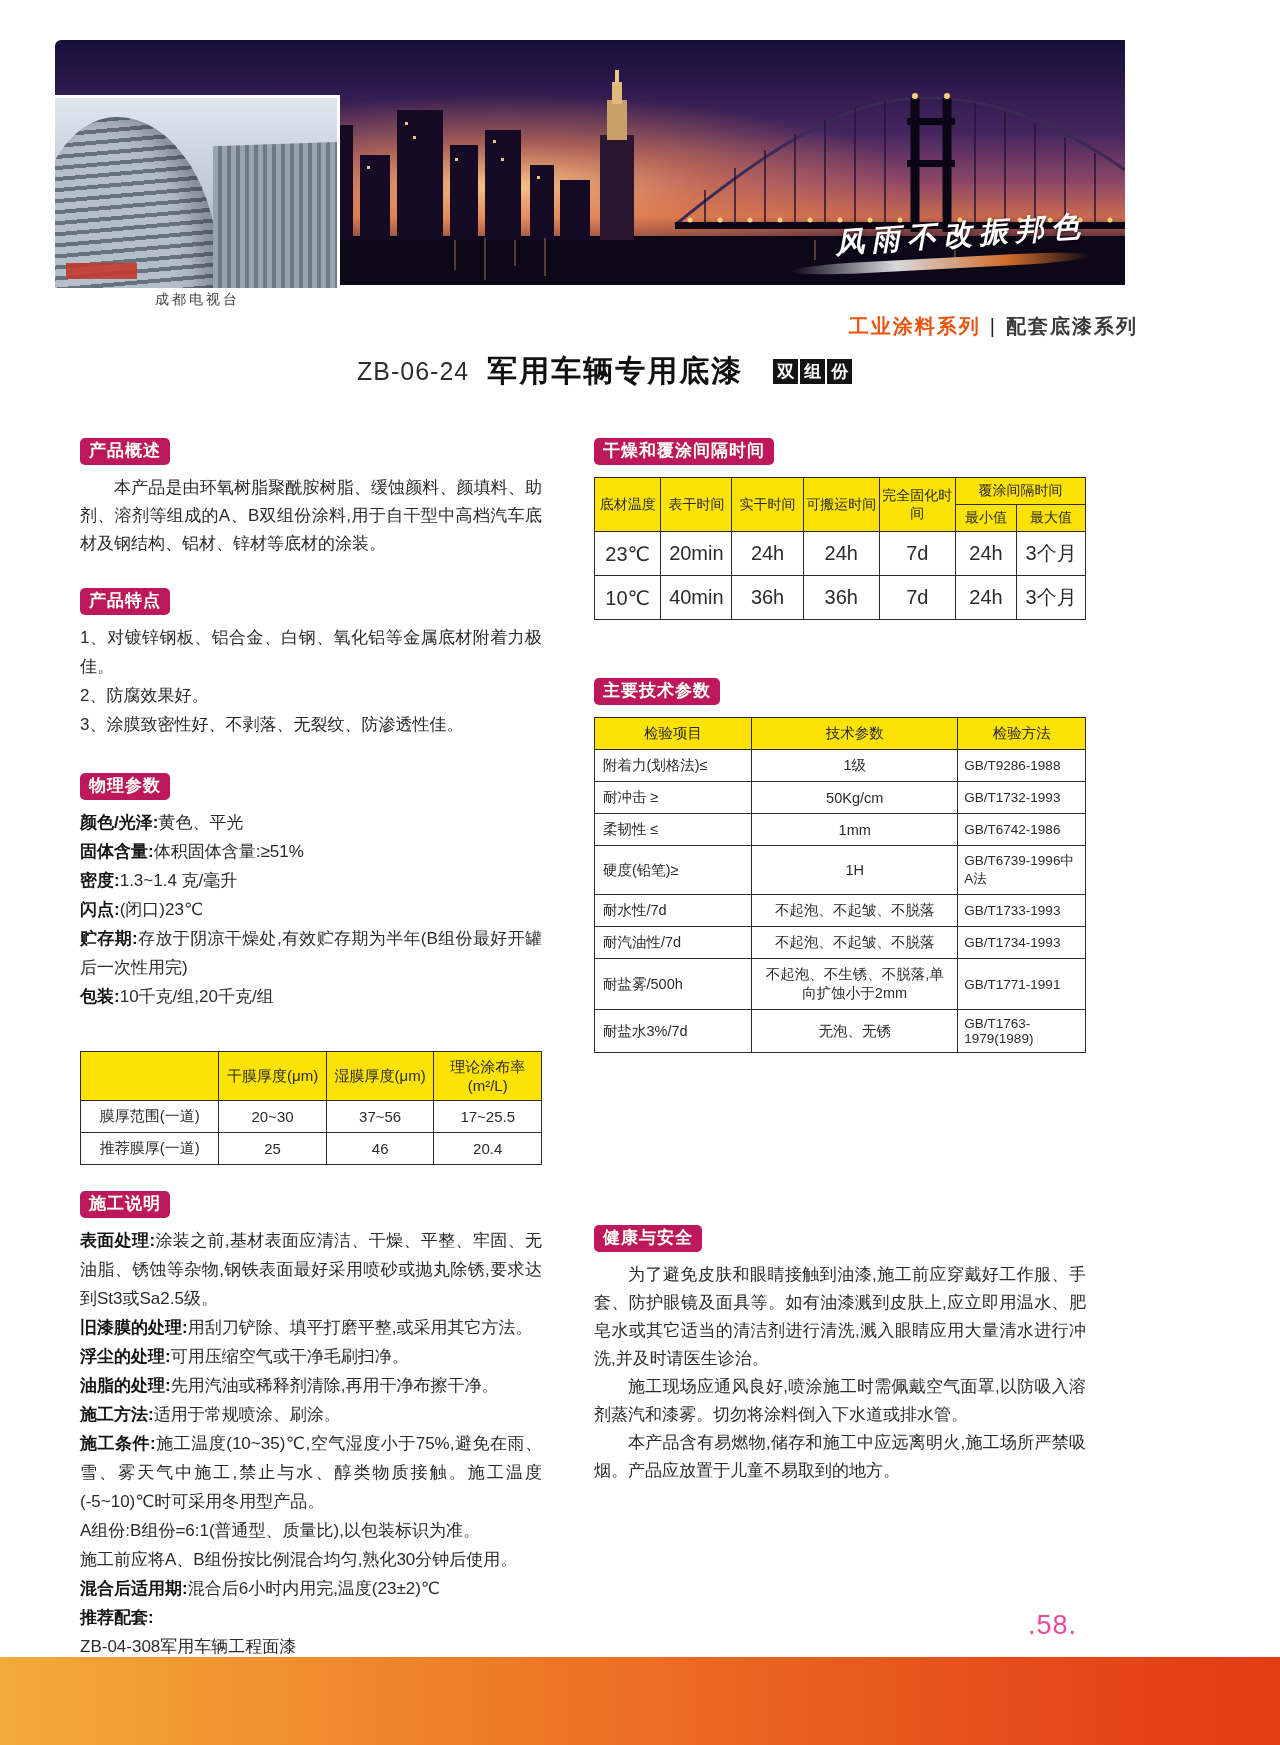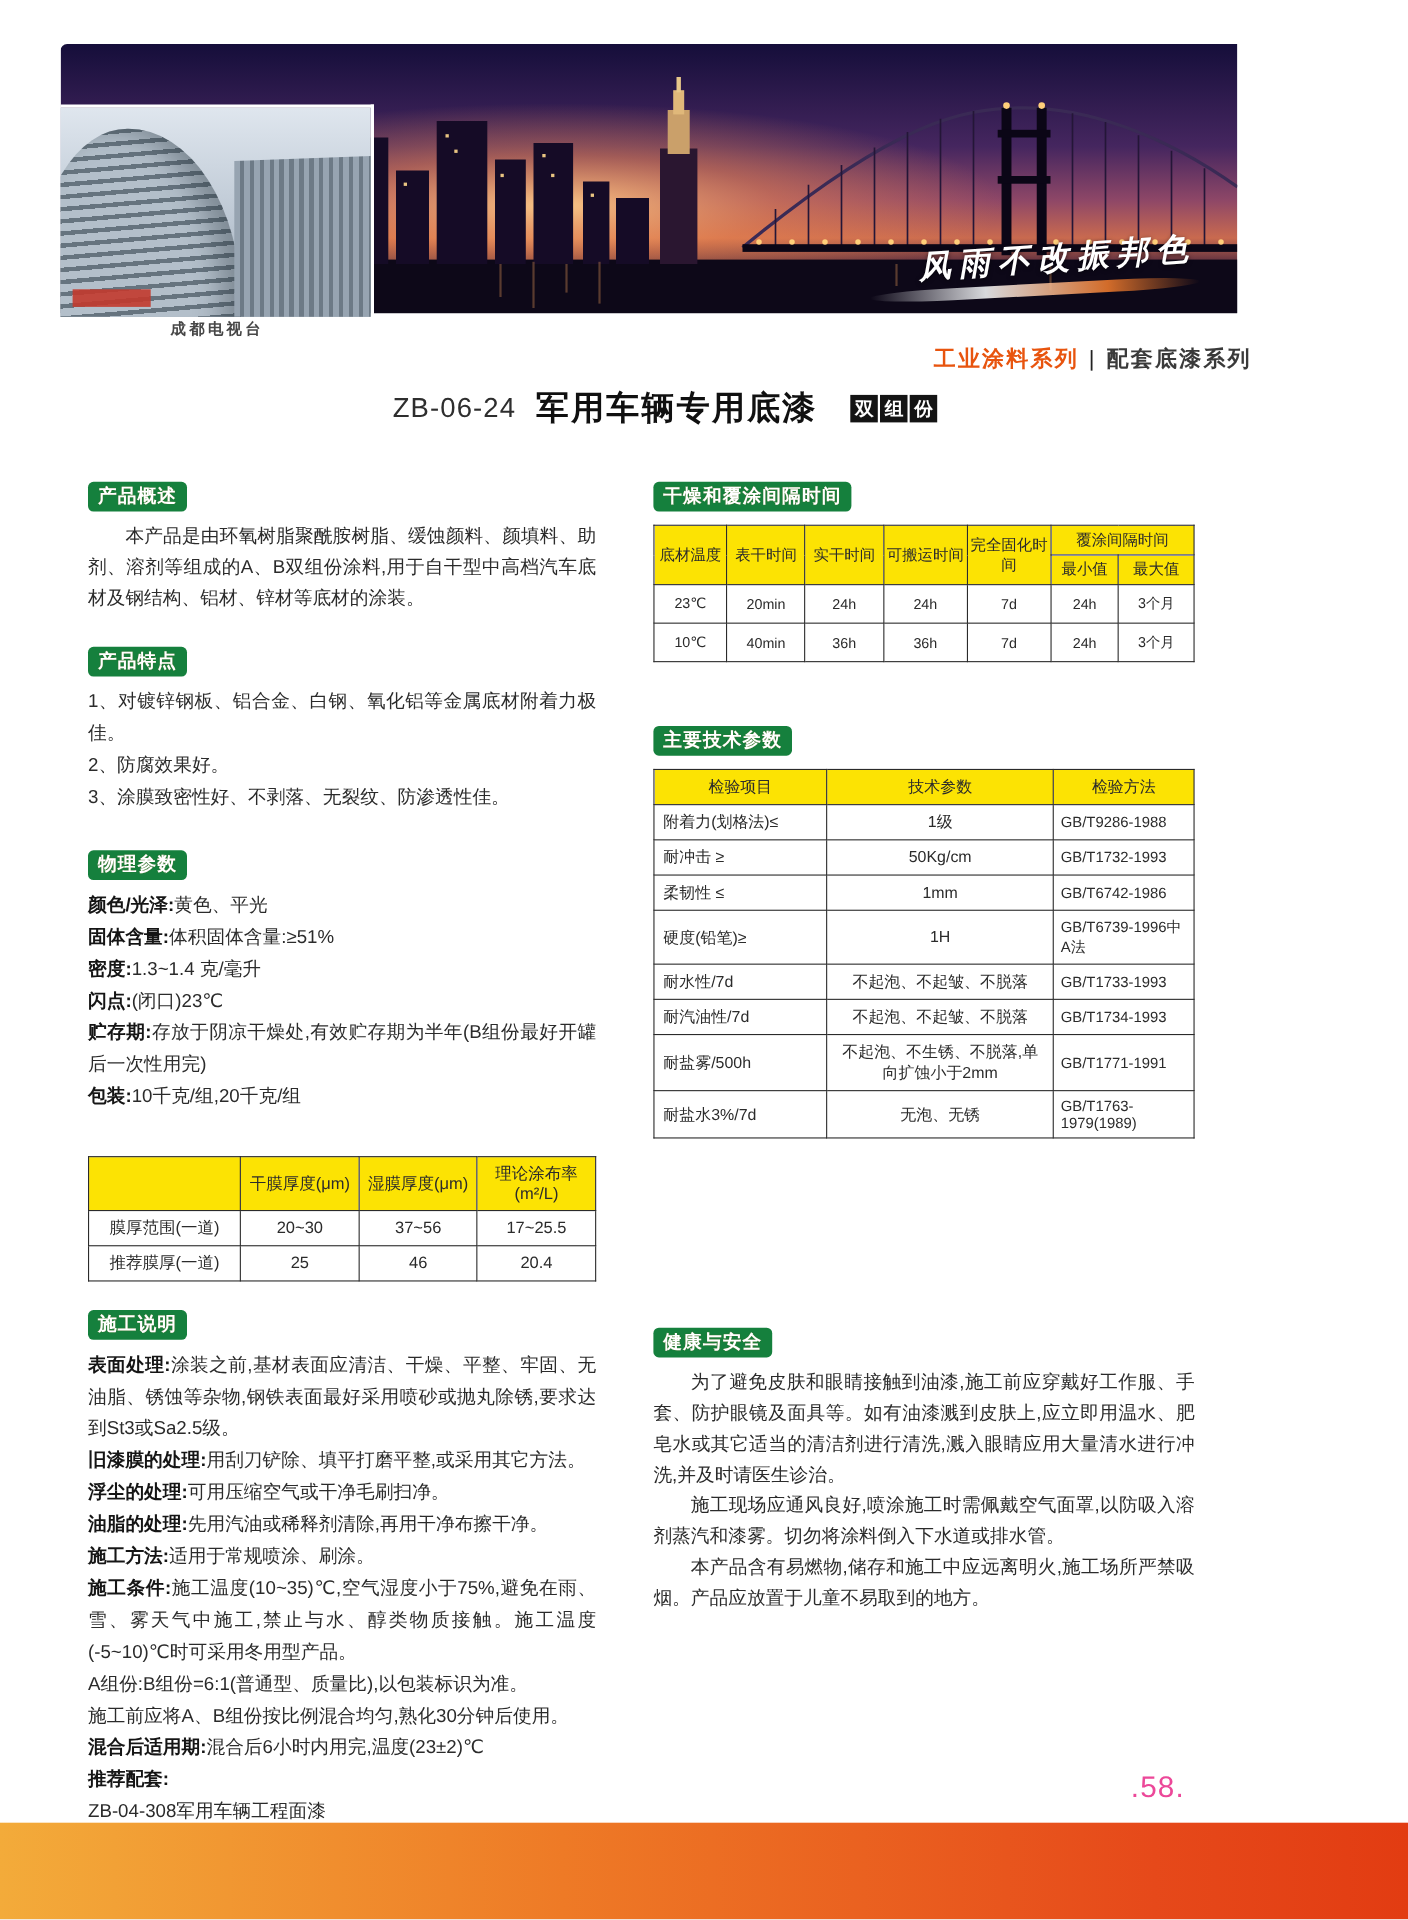--- a/index.html
+++ b/index.html
@@ -34,21 +34,21 @@
     box-shadow:inset -18px 0 24px rgba(30,40,50,.35);
   }
   .slab {
     position:absolute; right:-2%; bottom:-6%; width:46%; height:82%;
     background:repeating-linear-gradient(90deg,#97a4b1 0 5px,#6d7a86 5px 9px);
     transform:skewY(-2deg);
   }
   .sign { position:absolute; left:4%; bottom:5%; width:25%; height:8%; background:#c23a2e; opacity:.9; }
   .caption {
     position:absolute; left:55px; top:291px; width:285px; text-align:center;
-    font-size:14px; font-weight:bold; color:#474747; letter-spacing:3px;
+    font-size:14px; font-weight:normal; color:#474747; letter-spacing:3px;
   }
   .series { position:absolute; top:313px; right:142px; font-size:20px; font-weight:bold; letter-spacing:2px; white-space:nowrap; }
   .series .s1 { color:#e8540e; }
   .series .sdiv { color:#222; margin:0 9px; font-weight:normal; }
   .series .s2 { color:#3a3a3a; }
 
   
   .title { position:absolute; left:347px; top:351px; display:flex; align-items:center;margin-left:10px; }
   .title .code { font-size:25px; color:#2e2e2e; letter-spacing:1px; }
   .title .name { font-size:30px; font-weight:bold; color:#101010; margin-left:18px; letter-spacing:2px; white-space:nowrap; }
@@ -57,21 +57,21 @@
     background:#141414; color:#fff; font-size:17px; font-weight:bold;
     width:25px; height:25px; display:flex; align-items:center; justify-content:center;
   }
 
   
   .col { position:absolute; top:430px; }
   .col.left  { left:80px;  width:462px; }
   .col.right { left:594px; width:492px; }
 
   .badge {
-    display:inline-block; background:#15803d; color:#fff; font-weight:bold;
+    display:inline-block; background:#be185d; color:#fff; font-weight:bold;
     font-size:17px; line-height:22px; padding:2px 9px 3px; border-radius:5px; letter-spacing:1px;
     text-shadow:0 0 1px rgba(160,90,0,.5);
   }
   .sec { margin-top:0; }
   .sec.first { margin-top:8px; }
   .sec.f { margin-top:30px; }
   .sec.p { margin-top:34px; }
   .sec.c { margin-top:26px; }
   .sec.t { margin-top:58px; }
   .sec.h { margin-top:172px; }
@@ -88,21 +88,21 @@
   table.tbl td { border:1px solid #2b2b2b; text-align:center; background:#fff; overflow:hidden; }
   table.tbl tr.hd td { background:#fce303; }
 
   table.film { margin-top:40px; }
   table.film td { font-size:15px; padding:6px 2px; }
   table.film col.c0 { width:30%; }
   table.film td.rowname { font-size:15px; }
 
   table.dry { margin-top:12px; }
   table.dry tr.hd td { font-size:14px; padding:4px 1px; }
-  table.dry td { font-size:13px; padding:8px 1px; }
+  table.dry td { font-size:20px; padding:8px 1px; }
 
   table.tech { margin-top:12px; }
   table.tech td { font-size:14.5px; padding:6px 11px; }
   table.tech td.ti { text-align:left; padding-left:8px; }
   table.tech td.tm { text-align:left; padding-left:6px; font-size:13.5px; }
 
   
   .pageno { position:absolute; left:1028px; top:1610px; font-size:27px; color:#ec4899; letter-spacing:1px; }
   .footbar {
     position:absolute; left:0; bottom:0; width:1280px; height:88px;

